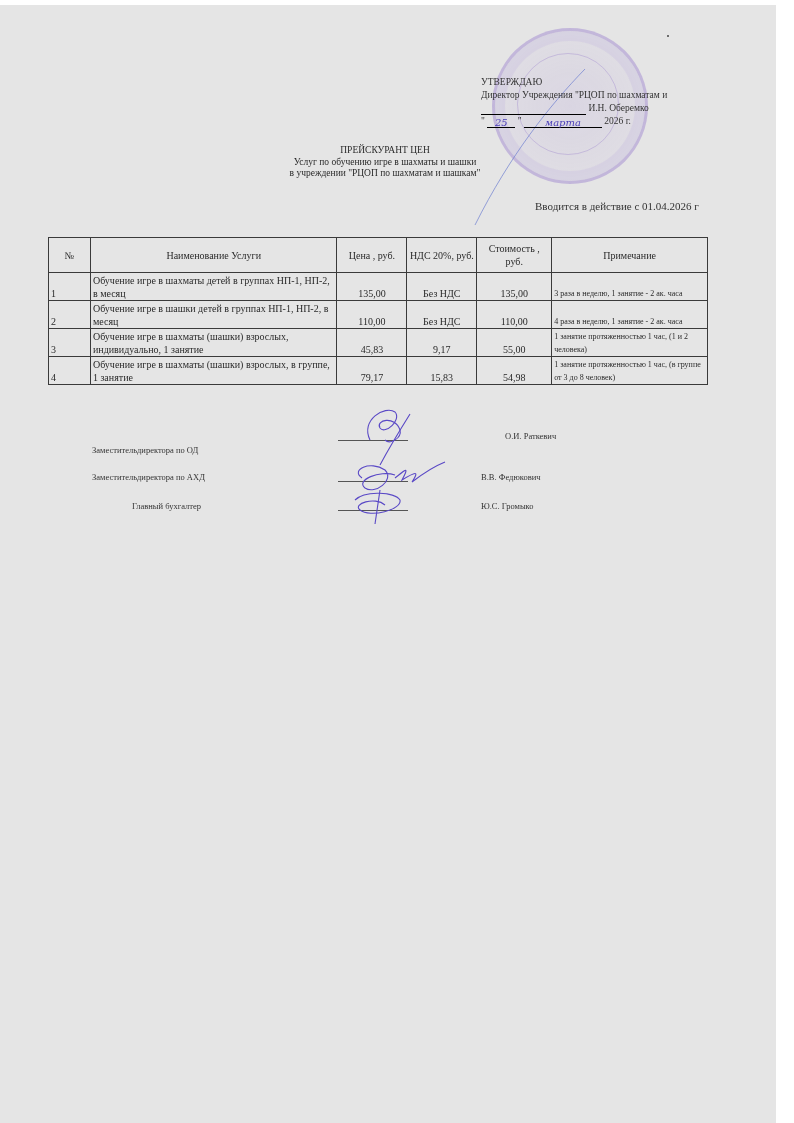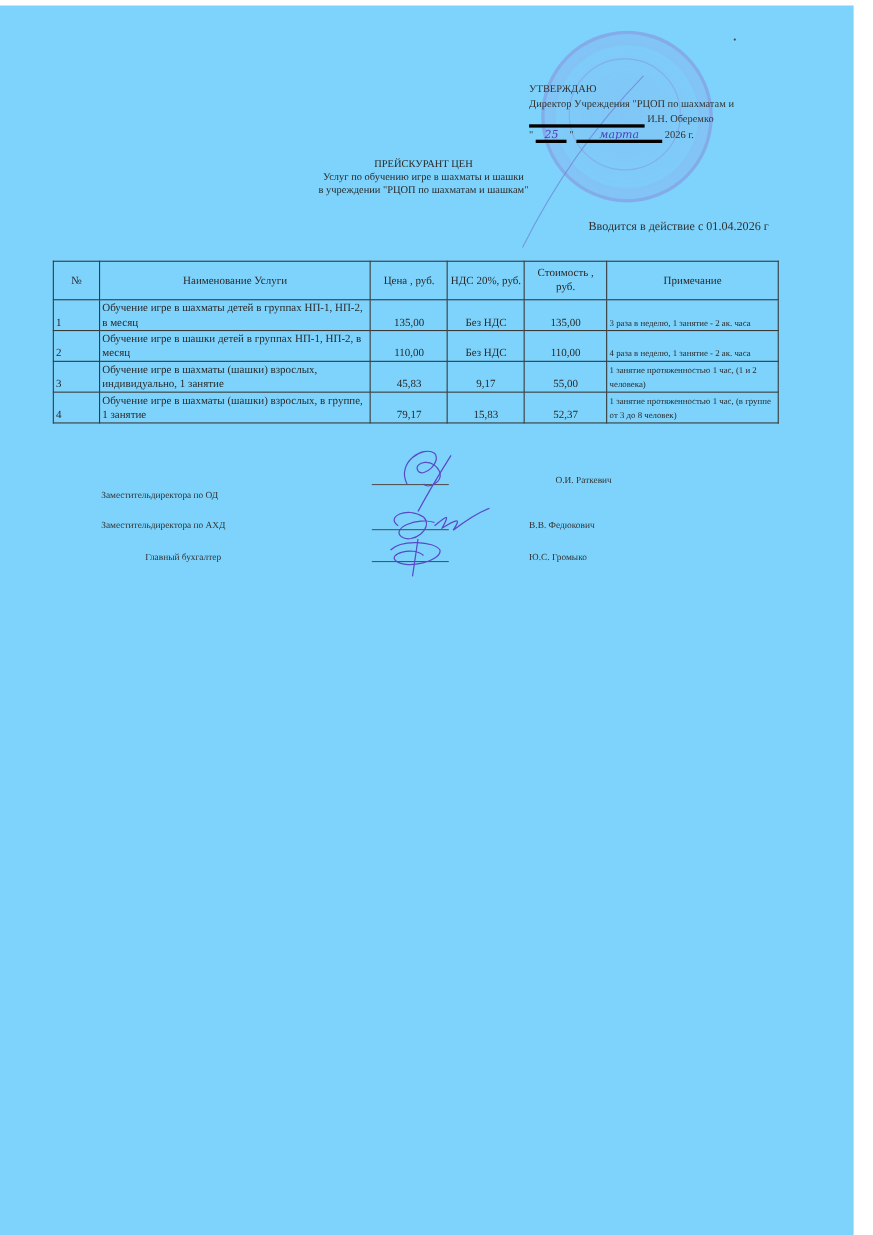--- a/index.html
+++ b/index.html
@@ -4,28 +4,28 @@
 <style>
   html, body { margin: 0; padding: 0; }
   body {
     width: 794px; height: 1123px; position: relative; overflow: hidden;
     background: #ffffff;
     font-family: "Liberation Serif", "DejaVu Serif", serif;
     color: #2a2a2a;
   }
   .page {
     position: absolute; left: 0; top: 5px; width: 776px; height: 1118px;
-    background: #7dd3fc;
+    background: #e5e5e5;
   }
   .approve {
     position: absolute; left: 481px; top: 71px; font-size: 9.5px; line-height: 13px; color: #333;
   }
   .approve .line { white-space: nowrap; }
   .approve .blank {
-    display: inline-block; border-bottom: 3px solid #000000; height: 11px; vertical-align: bottom;
+    display: inline-block; border-bottom: 1px solid #000000; height: 11px; vertical-align: bottom;
   }
   .approve .handwrite {
     font-family: "DejaVu Serif", serif; font-style: italic; color: #4b3fb8; font-size: 10px;
   }
   .stamp {
     position: absolute; left: 492px; top: 23px; width: 150px; height: 150px; border-radius: 50%;
     border: 3px solid rgba(140,110,200,0.35);
     box-shadow: inset 0 0 0 10px rgba(160,130,210,0.12);
     background: radial-gradient(circle, rgba(150,120,210,0.14) 0%, rgba(150,120,210,0.08) 60%, rgba(150,120,210,0.02) 100%);
   }
@@ -136,21 +136,21 @@
         <td class="val">45,83</td>
         <td class="ctr">9,17</td>
         <td class="val">55,00</td>
         <td class="note">1 занятие протяженностью 1 час, (1 и 2 человека)</td>
       </tr>
       <tr>
         <td class="num">4</td>
         <td>Обучение игре в шахматы (шашки) взрослых, в группе, 1 занятие</td>
         <td class="val">79,17</td>
         <td class="ctr">15,83</td>
-        <td class="val">52,37</td>
+        <td class="val">54,98</td>
         <td class="note">1 занятие протяженностью 1 час, (в группе от 3 до 8 человек)</td>
       </tr>
     </tbody>
   </table>
 
   <div class="sig-row" style="left:92px;top:440px;">Заместительдиректора по ОД</div>
   <div class="sig-line" style="left:338px;top:435px;"></div>
   <div class="sig-row" style="left:481px;top:426px;margin-left:24px;">О.И. Раткевич</div>
 
   <div class="sig-row" style="left:92px;top:467px;">Заместительдиректора по АХД</div>

